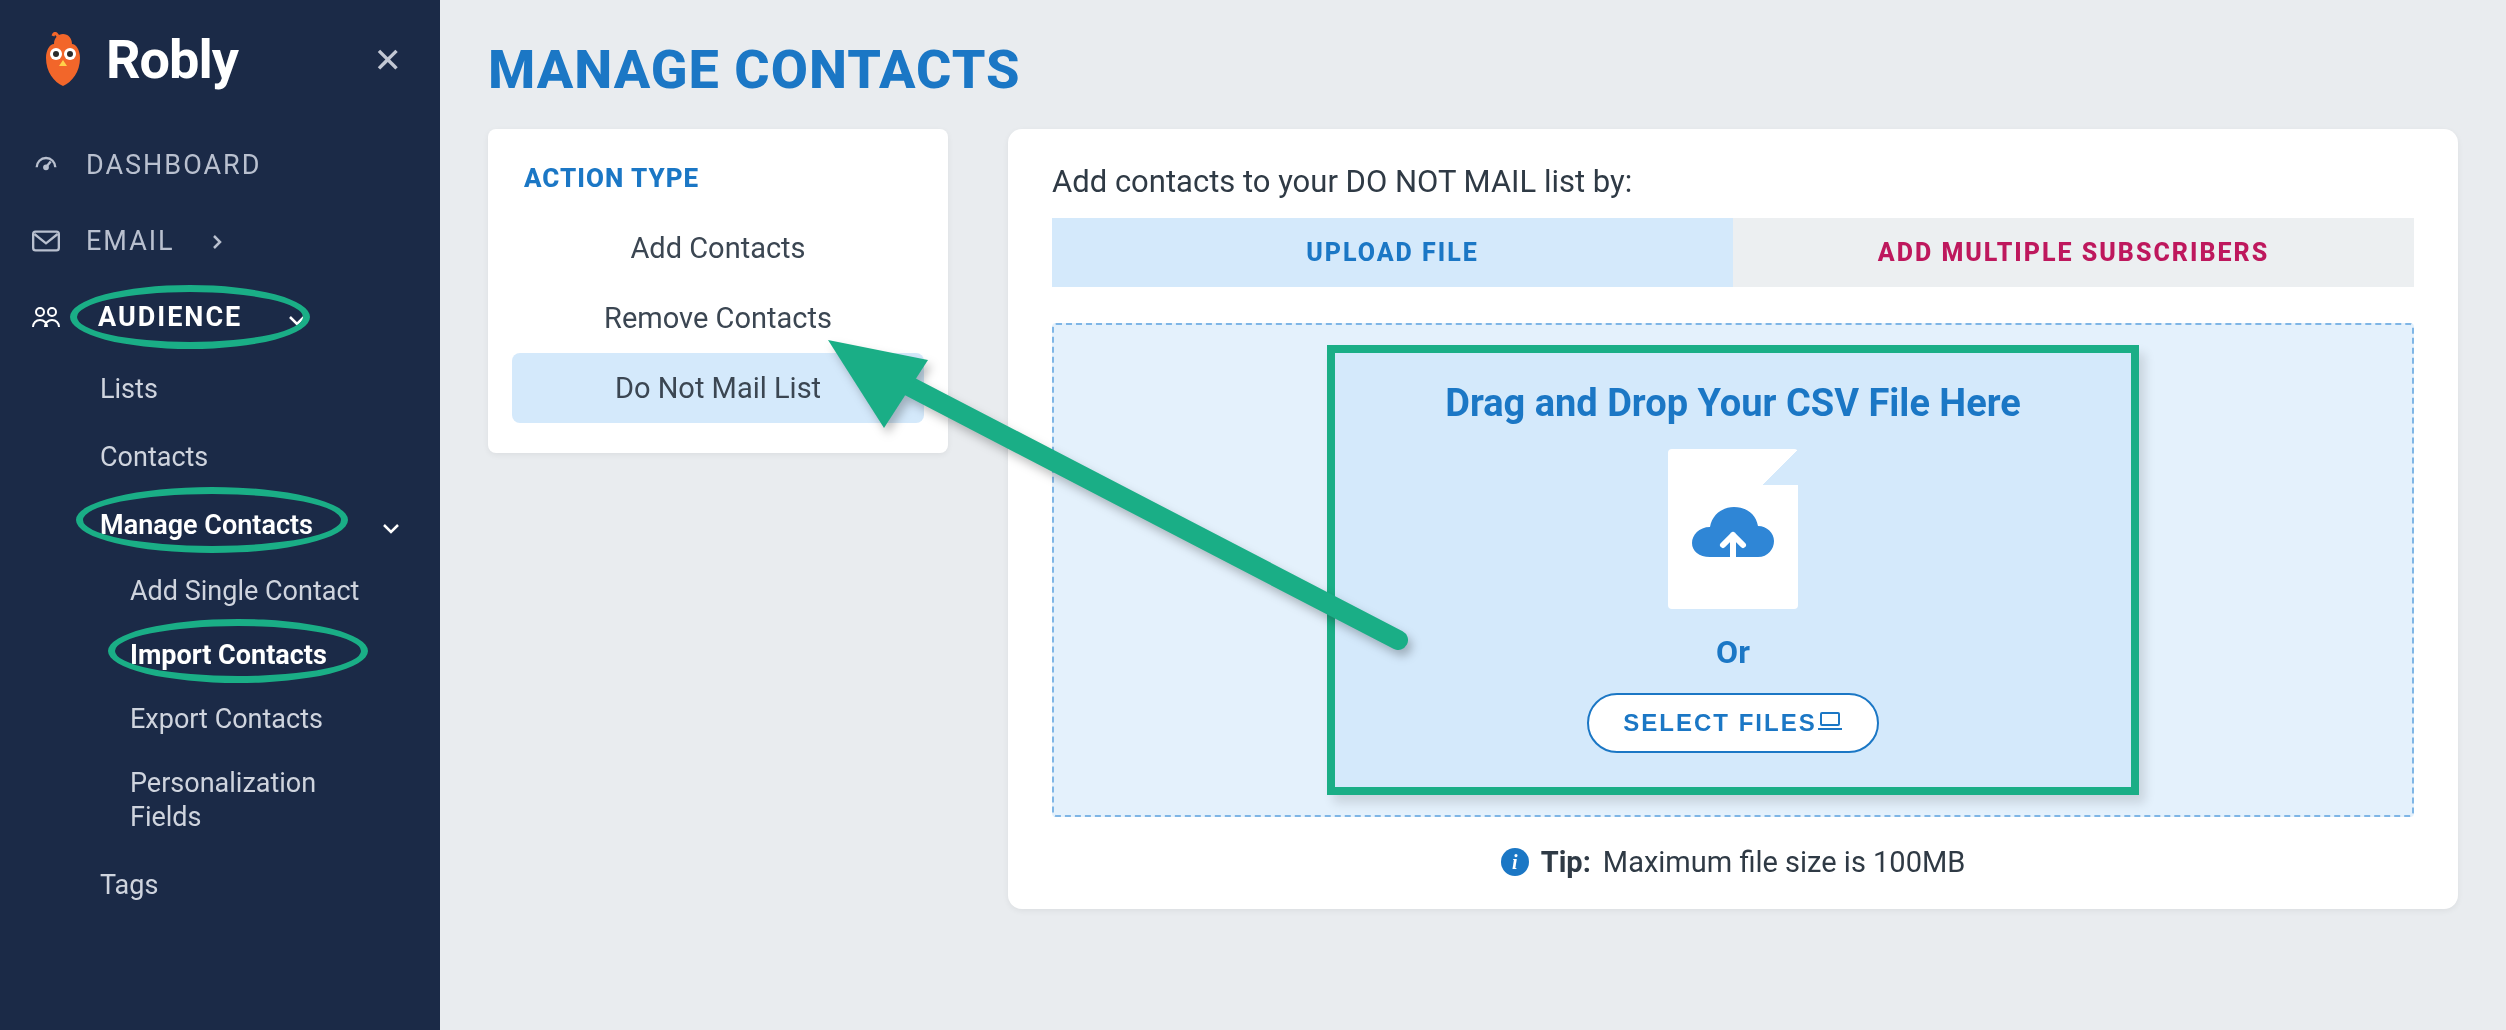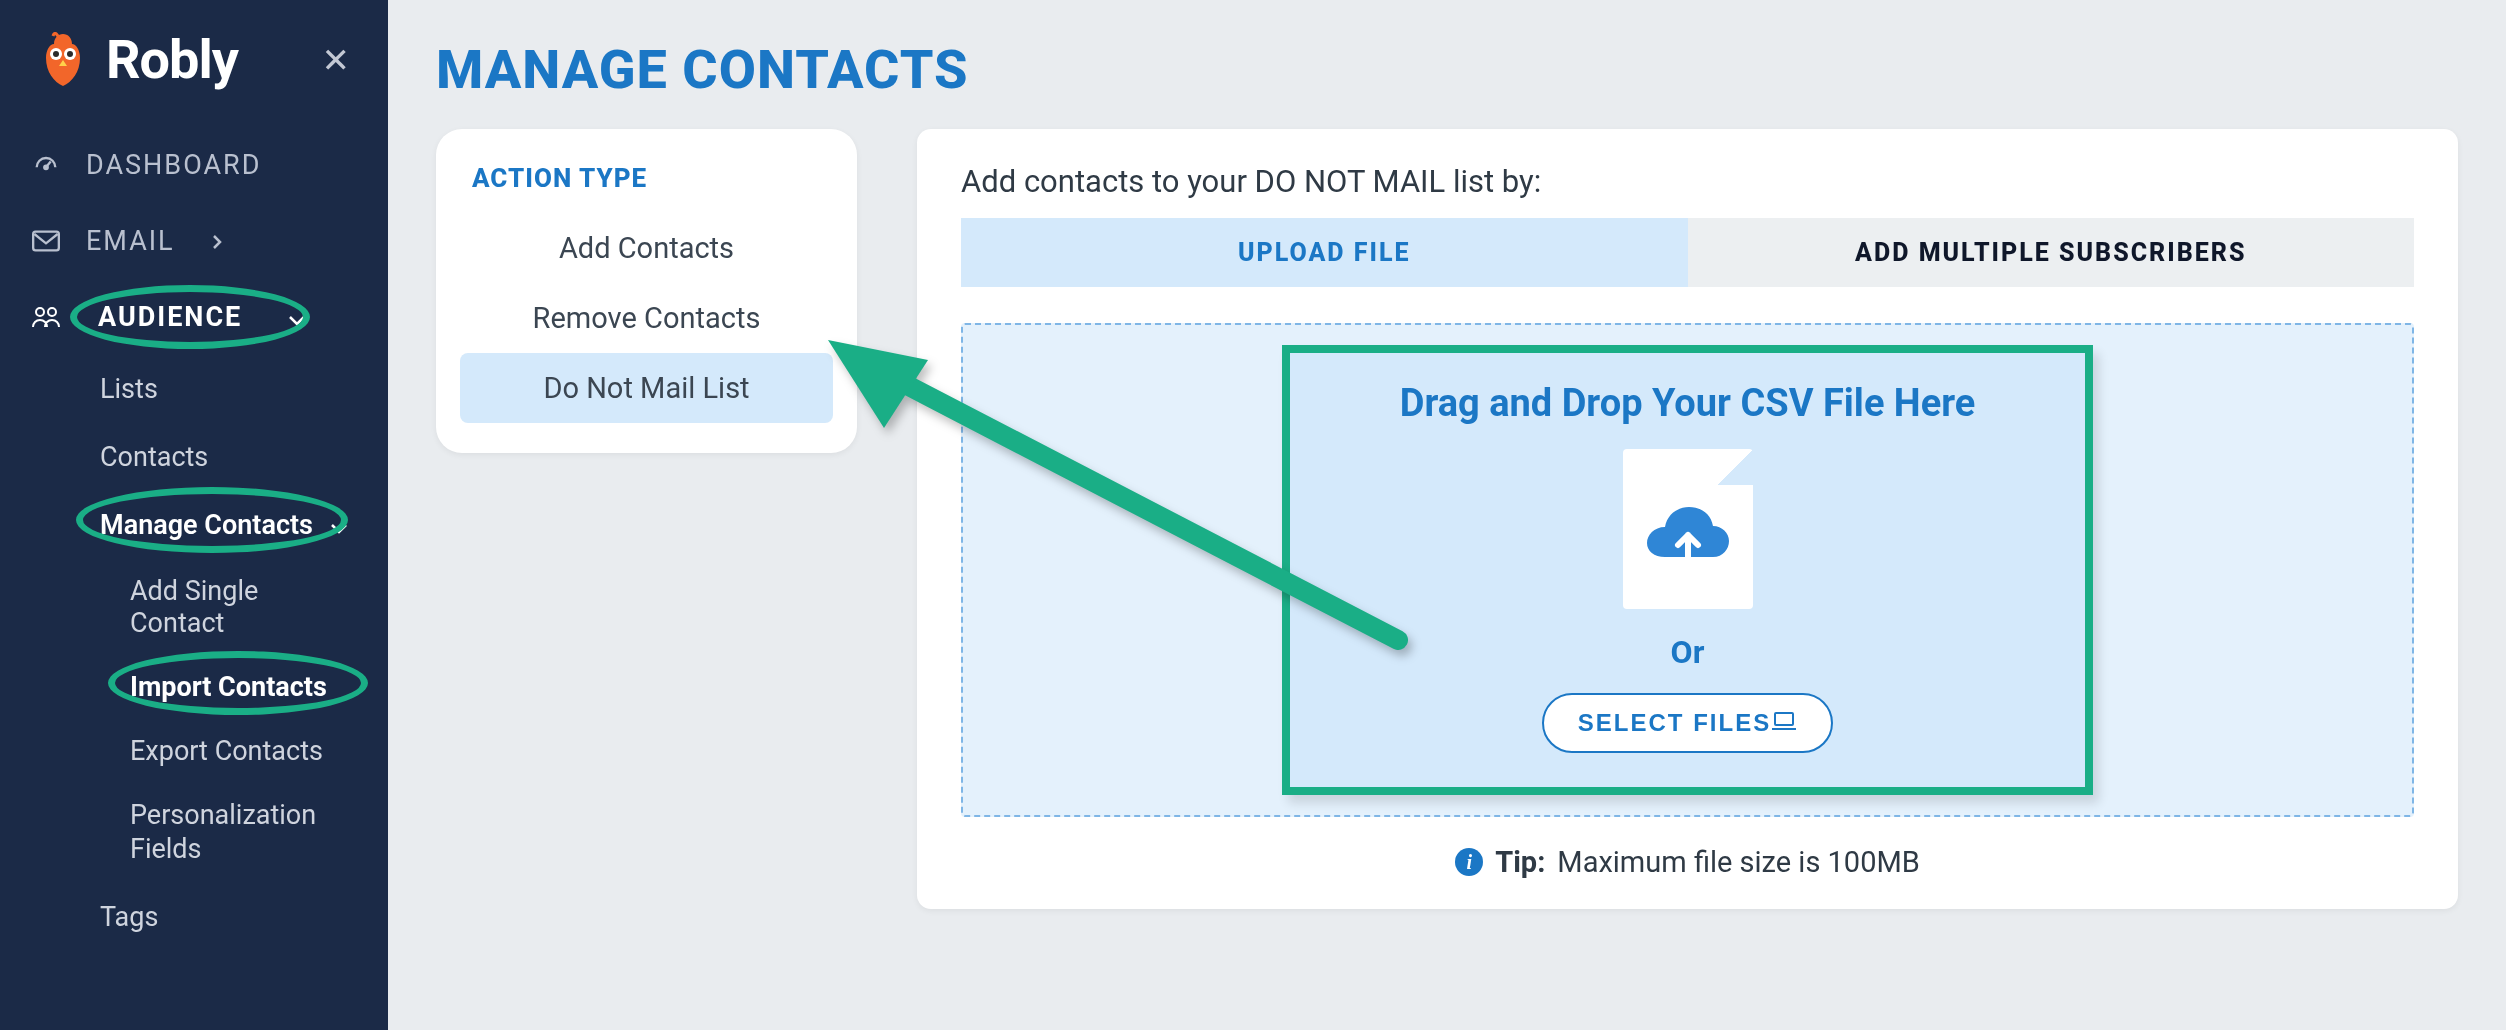--- a/index.html
+++ b/index.html
@@ -13,21 +13,21 @@
     transform-origin: top left;
   }
   .viewport {
     width: 2506px;
     height: 1030px;
     display: flex;
     position: relative;
   }
   
   .sidebar {
-    width: 388px;
+    width: 440px;
     background: #1b2a47;
     color: #d7dbe3;
     flex-shrink: 0;
     padding-top: 28px;
     position: relative;
   }
   .logo-row {
     display: flex;
     align-items: center;
     padding: 0 28px 36px 38px;
@@ -117,22 +117,22 @@
     letter-spacing: 1px;
     margin-bottom: 28px;
   }
   .content-row {
     display: flex;
     gap: 60px;
     align-items: flex-start;
   }
   .action-panel {
     background: #fff;
-    border-radius: 26px;
-    width: 421px;
+    border-radius: 8px;
+    width: 460px;
     padding: 34px 0 30px 0;
     box-shadow: 0 2px 6px rgba(0,0,0,.06);
   }
   .action-panel h3 {
     color: #1b77c5;
     font-size: 26px;
     font-weight: 800;
     letter-spacing: 1px;
     padding: 0 36px 20px 36px;
   }
@@ -169,21 +169,21 @@
   .tab {
     flex: 1;
     text-align: center;
     padding: 20px 0;
     font-size: 25px;
     font-weight: 800;
     letter-spacing: 2px;
     cursor: pointer;
   }
   .tab.active { background: #d4e9fb; color: #1b77c5; }
-  .tab.inactive { background: #eceff1; color: #0f172a; }
+  .tab.inactive { background: #eceff1; color: #be185d; }
   .dropzone-outer {
     border: 2px dashed #7fb6e6;
     background: #e4f1fc;
     border-radius: 4px;
     padding: 20px;
     position: relative;
     display:flex;
     justify-content:center;
   }
   .dropzone-inner {

